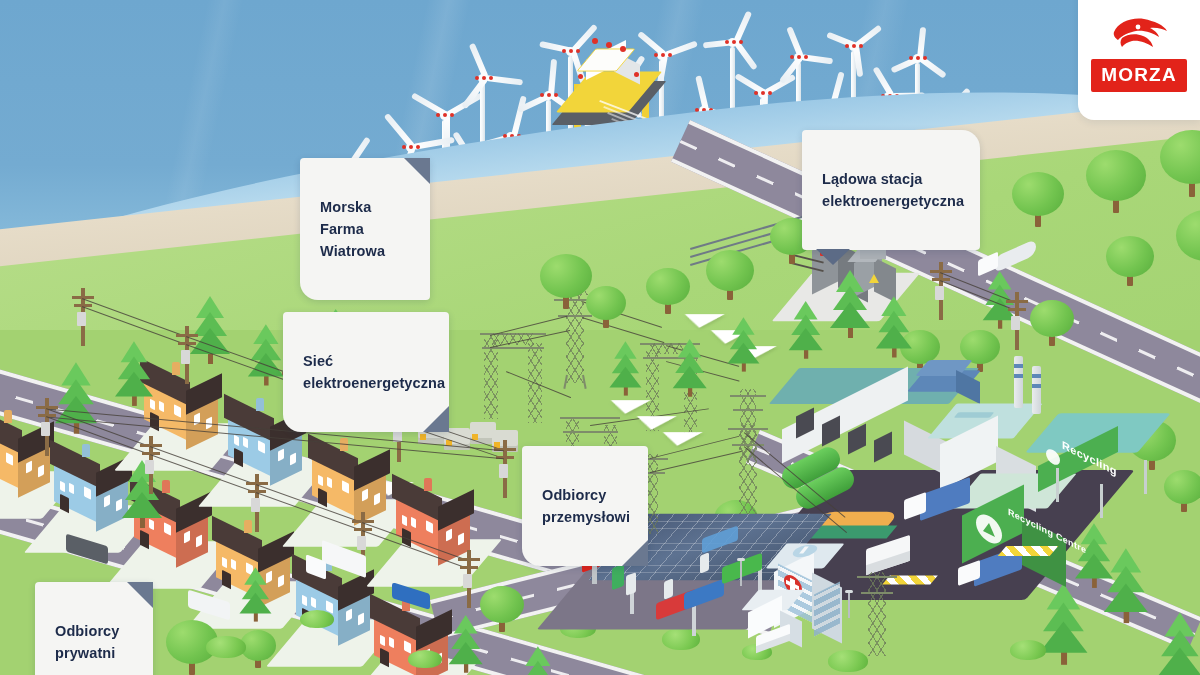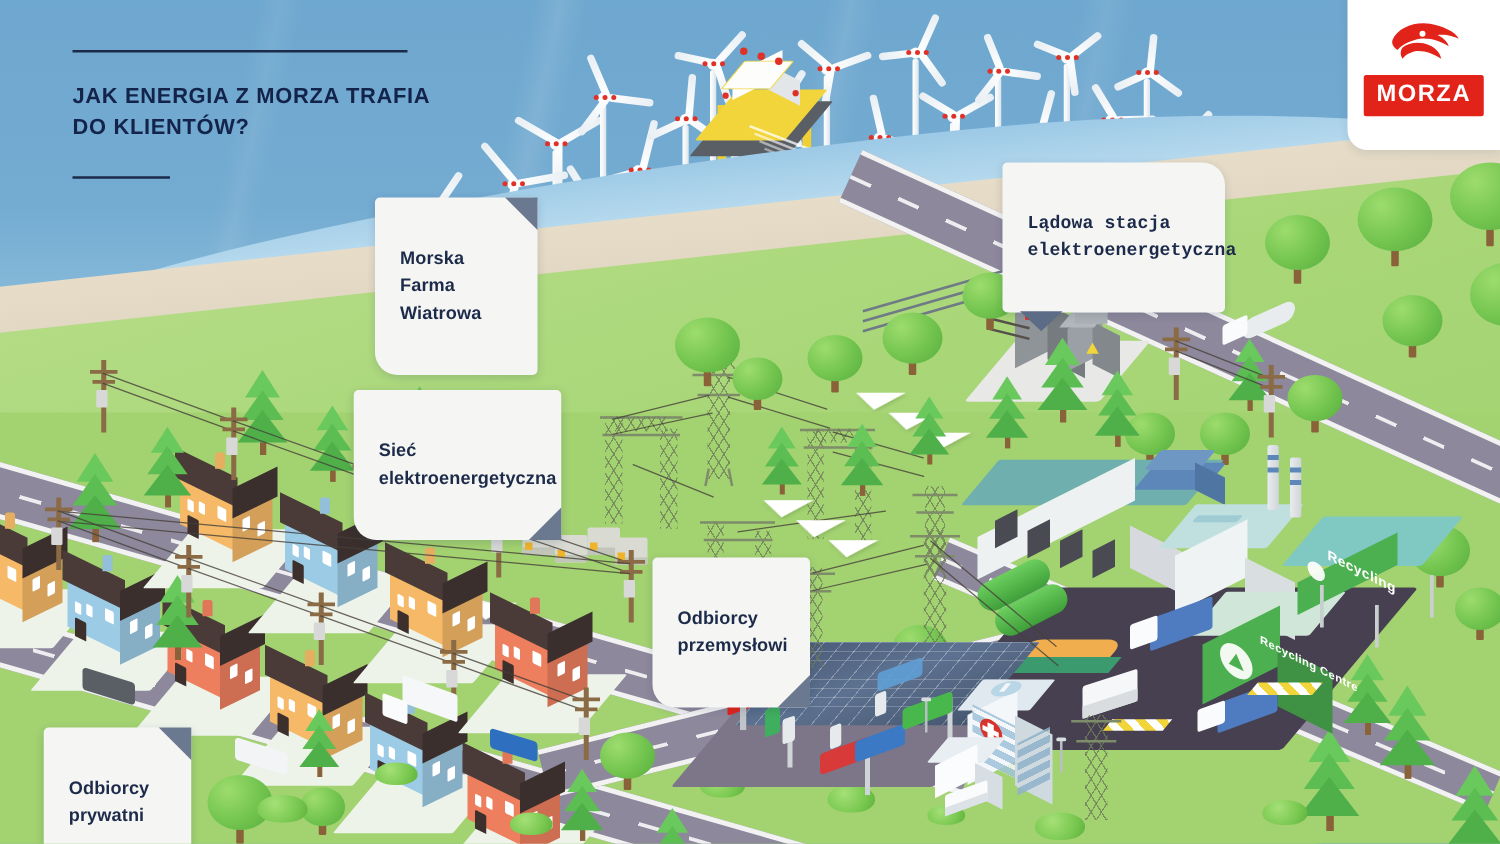--- a/index.html
+++ b/index.html
@@ -1371,21 +1371,21 @@
   <div class="abs car" style="left:66px;top:540px;width:42px;height:18px;background:#5a5f66;transform:skewY(17deg);"></div>
   <div class="abs car" style="left:188px;top:596px;width:42px;height:18px;background:#f2f4f5;transform:skewY(17deg);"></div>
   <div class="abs car" style="left:392px;top:588px;width:38px;height:16px;background:#2f6fc0;transform:skewY(17deg);"></div>
 
   <div class="card" style="left:300px;top:158px;width:130px;">
     <span>Morska Farma
 Wiatrowa</span>
     <span class="fold tr"></span>
   </div>
 
-  <div class="card" style="left:802px;top:130px;width:178px;border-radius:4px 18px 4px 4px;font-family:Liberation Mono, monospace;">
+  <div class="card" style="left:802px;top:130px;width:178px;border-radius:4px 18px 4px 4px;">
     <span>Lądowa stacja
 elektroenergetyczna</span>
     <span class="tri-down" style="left:14px;bottom:-15px;"></span>
   </div>
 
   <div class="card" style="left:283px;top:312px;width:166px;">
     <span>Sieć
 elektroenergetyczna</span>
     <span class="fold brr"></span>
   </div>
@@ -1395,26 +1395,20 @@
 przemysłowi</span>
     <span class="fold brr"></span>
   </div>
 
   <div class="card" style="left:35px;top:582px;width:118px;">
     <span>Odbiorcy
 prywatni</span>
     <span class="fold tr"></span>
   </div>
 
-  <div class="abs title-block">
-    <div class="rule top"></div>
-    <div class="title-text">JAK ENERGIA Z MORZA TRAFIA
-DO KLIENTÓW?</div>
-    <div class="rule bot"></div>
-  </div>
 
   <div class="abs logo-card">
     <div class="logo-inner">
       <svg width="62" height="34" viewBox="0 0 62 34">
         <path d="M6 16 C10 6, 24 1, 36 3 C46 5, 56 9, 59 15 C55 13, 48 11, 42 12 C46 14, 50 17, 51 21 C45 17, 36 14, 28 15 C22 16, 14 19, 10 24 C7 22, 5 19, 6 16 Z" fill="#e2231a"></path>
         <path d="M14 22 C19 18, 28 17, 35 20 C40 22, 44 26, 45 31 C39 27, 31 24, 24 25 C20 26, 16 28, 14 31 C12 28, 12 25, 14 22 Z" fill="#e2231a"></path>
         <circle cx="30" cy="11" r="2.4" fill="#ffffff"></circle>
       </svg>
       <div class="orlen-word">MORZA</div>
     </div>

